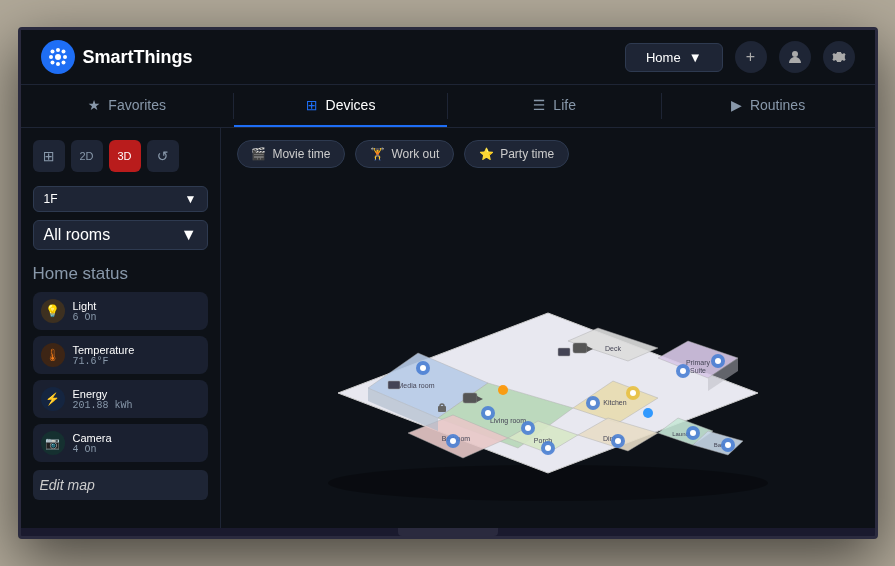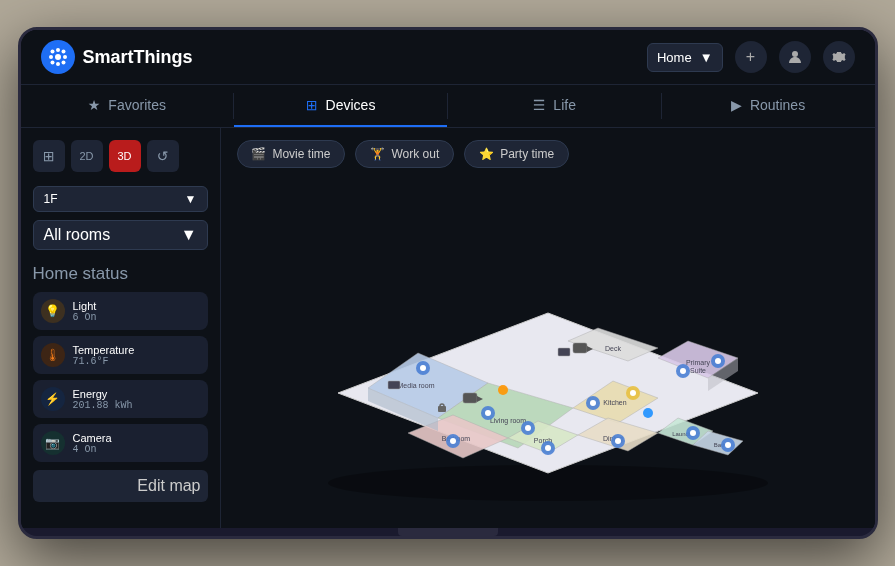--- a/index.html
+++ b/index.html
@@ -7,21 +7,21 @@
       background: #b0a898;
       display: flex;
       align-items: center;
       justify-content: center;
       min-height: 100vh;
       font-family: 'Segoe UI', Arial, sans-serif;
     }
     .tv-frame {
       width: 860px;
       background: #1a1a2e;
-      border-radius: 19px;
+      border-radius: 4px;
       box-shadow: 0 20px 60px rgba(0,0,0,0.6);
       overflow: hidden;
       border: 3px solid #2a2a3e;
     }
     .tv-screen {
       background: #0d1117;
       overflow: hidden;
     }
     
     .header {
@@ -55,21 +55,21 @@
     .header-right {
       display: flex;
       align-items: center;
       gap: 12px;
     }
     .home-selector {
       background: #1e2535;
       color: #fff;
       border: 1px solid #2e3a50;
       border-radius: 6px;
-      padding: 6px 9px;
+      padding: 6px 20px;
       font-size: 13px;
       display: flex;
       align-items: center;
       gap: 8px;
     }
     .header-icon-btn {
       width: 32px;
       height: 32px;
       background: #1e2535;
       border-radius: 50%;
@@ -206,24 +206,25 @@
       font-size: 10px;
       font-family: Liberation Mono, monospace;
     }
     .edit-map-btn {
       width: 100%;
       padding: 7px;
       background: #1e2535;
       color: #ccc;
       border: none;
       border-radius: 6px;
-      font-size: 16px;
+      font-size: 14px;
       cursor: pointer;
       margin-top: 8px;
-      text-align: right;
+      text-align: left;
+      font-style: italic;
     }
     
     .map-area {
       flex: 1;
       background: #0d1117;
       display: flex;
       flex-direction: column;
       padding: 12px 16px;
       position: relative;
     }

